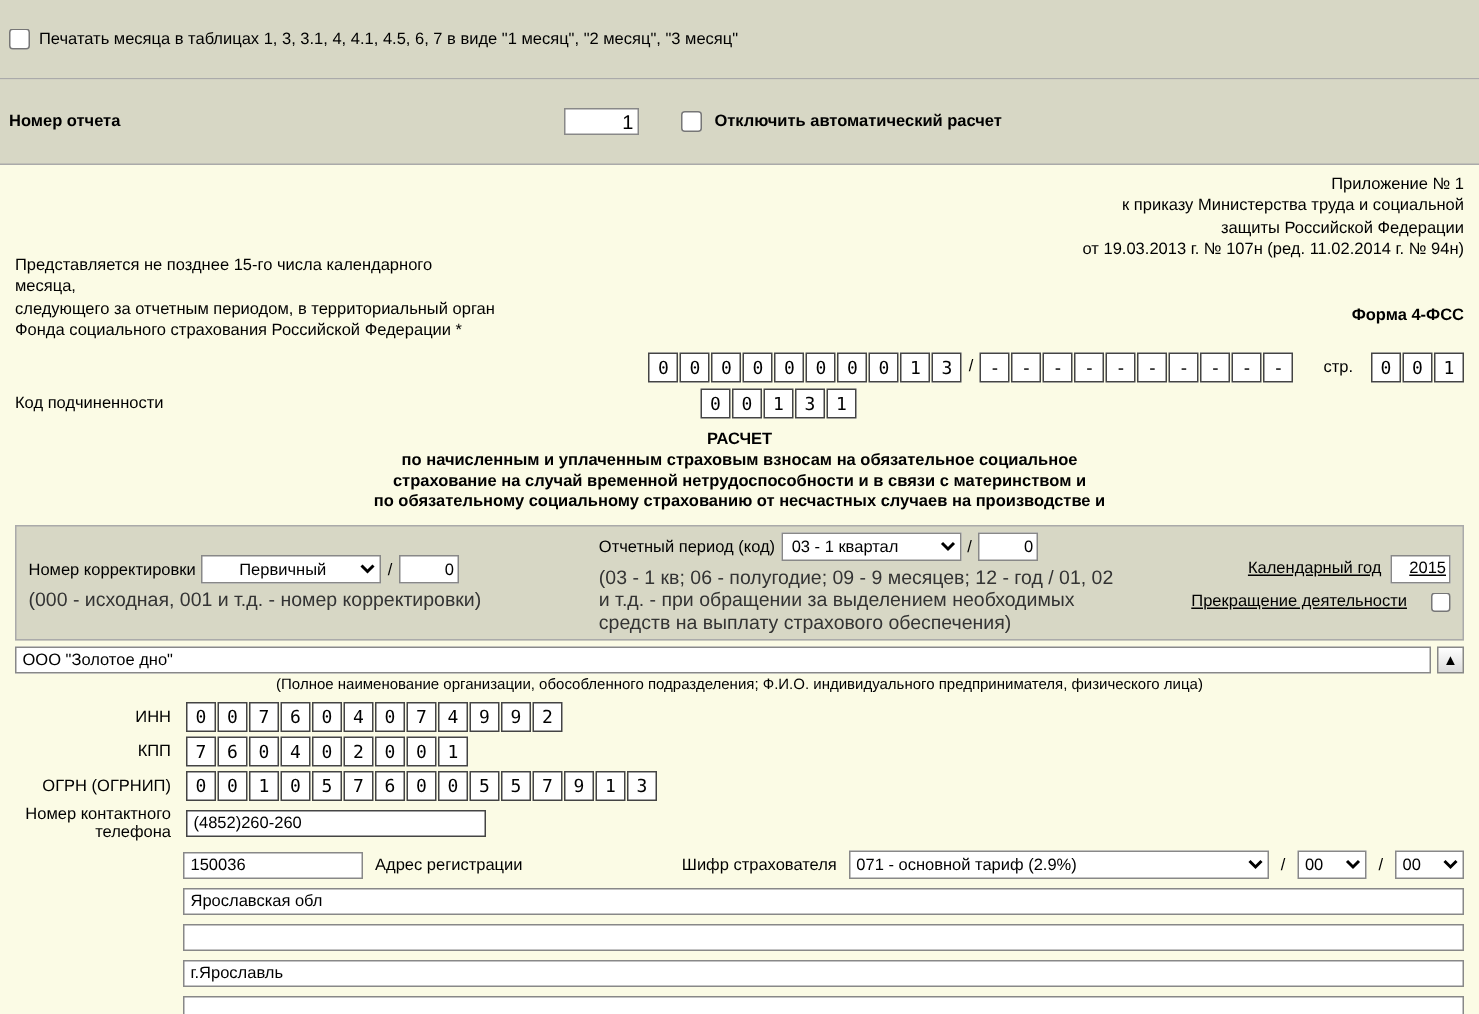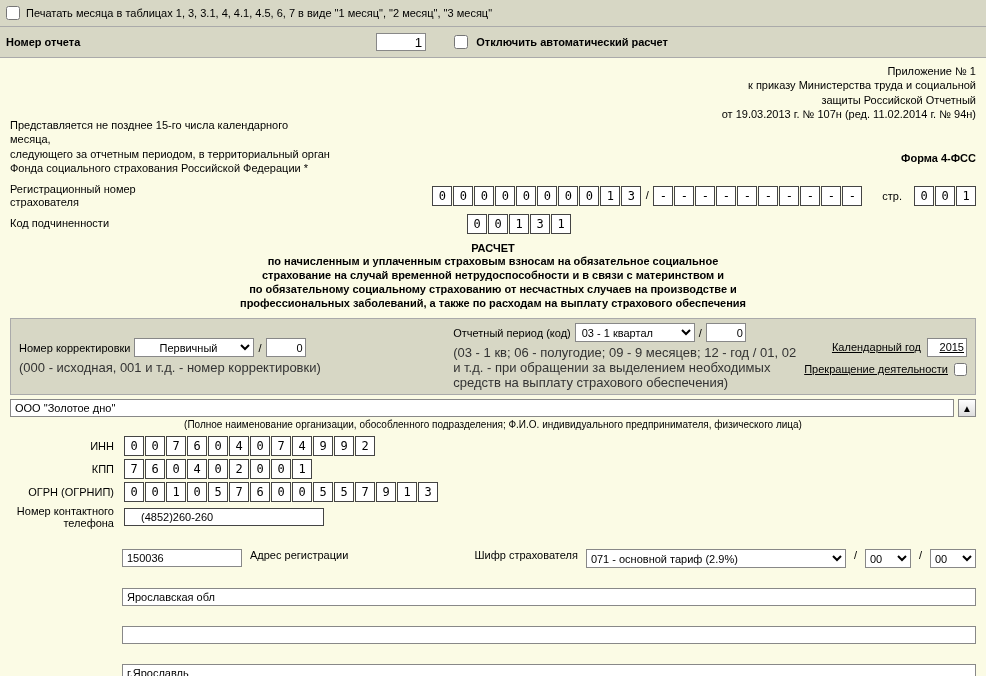--- a/index.html
+++ b/index.html
@@ -1,17 +1,17 @@
 <!DOCTYPE html>
 <html><head>
 <meta charset="utf-8">
 <style>
   * { box-sizing: border-box; margin: 0; padding: 0; }
   body { font-family: Arial, sans-serif; font-size: 11px; background: #fbfbe5; width: 986px; }
-  .bar { background: #d7d7c5; padding: 6px 6px; display: flex; align-items: center; gap: 6px; border-bottom: 1px solid #aaa; }
+  .bar { background: #d7d7c5; padding: 19px 6px; display: flex; align-items: center; gap: 6px; border-bottom: 1px solid #aaa; }
   .bar input[type="checkbox"] { width: 14px; height: 14px; }
   .bar-row2 { display: flex; align-items: center; gap: 8px; }
   .bar-row2 .label { font-weight: bold; }
   .bar-row2 input[type="text"] { width: 50px; height: 18px; text-align: right; padding: 0 3px; border: 1px solid #888; background: #fff; }
   .main { padding: 6px 10px 4px 10px; }
   .header-area { display: flex; justify-content: space-between; margin-bottom: 8px; }
   .header-left { font-size: 11px; line-height: 1.3; max-width: 320px; }
   .header-right { text-align: right; font-size: 11px; line-height: 1.3; }
   .header-right .form-name { font-weight: bold; margin-top: 30px; }
   .reg-row { display: flex; align-items: center; margin: 4px 0; gap: 12px; }
@@ -32,23 +32,23 @@
   .org-row { display: flex; align-items: center; gap: 4px; margin-top: 4px; }
   .org-row input[type="text"] { flex: 1; height: 18px; border: 1px solid #888; background: #fff; padding: 0 4px; font-size: 11px; }
   .org-row button.drop { width: 18px; height: 18px; border: 1px solid #888; background: linear-gradient(#fff,#ddd); font-size: 10px; }
   .org-hint { text-align: center; font-size: 10px; margin-top: 2px; }
   .codes { margin-top: 6px; }
   .code-row { display: flex; align-items: center; margin: 3px 0; gap: 6px; }
   .code-row .lbl2 { width: 108px; text-align: right; padding-right: 4px; }
   .code-row .cell { width: 20px; height: 20px; border: 1px solid #444; background: #fff; text-align: center; line-height: 18px; font-family: monospace; }
   .phone-row { display: flex; align-items: center; gap: 6px; margin: 3px 0; }
   .phone-row .lbl2 { width: 108px; text-align: right; padding-right: 4px; }
-  .phone-row input[type="text"] { width: 200px; height: 18px; border: 1px solid #444; background: #fff; padding: 0 16px; font-size: 11px; }
+  .phone-row input[type="text"] { width: 200px; height: 18px; border: 1px solid #444; background: #fff; padding: 0 4px; font-size: 11px; }
   .addr-block { margin-top: 6px; }
-  .addr-row { display: flex; align-items: flex-start; gap: 8px; margin: 20px 0; }
+  .addr-row { display: flex; align-items: center; gap: 8px; margin: 6px 0; }
   .addr-row input[type="text"] { height: 18px; border: 1px solid #888; background: #fff; padding: 0 4px; font-size: 11px; }
   .addr-row .fill { flex: 1; }
   .addr-row .lbl3 { font-size: 11px; }
   .addr-row select { height: 19px; border: 1px solid #888; background: #fff; font-size: 11px; }
   .addr-indent { margin-left: 112px; }
 </style>
 </head>
 <body>
 
 <div class="bar">
@@ -68,28 +68,27 @@
 
   <div class="header-area">
     <div class="header-left" style="margin-top:54px;">
       <div>Представляется не позднее 15-го числа календарного месяца,</div>
       <div>следующего за отчетным периодом, в территориальный орган</div>
       <div>Фонда социального страхования Российской Федерации *</div>
     </div>
     <div class="header-right">
       <div>Приложение № 1</div>
       <div>к приказу Министерства труда и социальной</div>
-      <div>защиты Российской Отчетный</div>
+      <div>защиты Российской Федерации</div>
       <div>от 19.03.2013 г. № 107н (ред. 11.02.2014 г. № 94н)</div>
       <div class="form-name">Форма 4-ФСС</div>
     </div>
   </div>
 
   <div class="reg-row">
-    <div class="lbl">Регистрационный номер страхователя</div>
     <div style="flex:1"></div>
     <div class="cells" id="regno">
         <div class="cell">0</div>
         <div class="cell">0</div>
         <div class="cell">0</div>
         <div class="cell">0</div>
         <div class="cell">0</div>
         <div class="cell">0</div>
         <div class="cell">0</div>
         <div class="cell">0</div>
@@ -124,21 +123,20 @@
         <div class="cell">3</div>
         <div class="cell">1</div>
       </div>
   </div>
 
   <div class="title-block">
     <div class="t1">РАСЧЕТ</div>
     <div>по начисленным и уплаченным страховым взносам на обязательное социальное</div>
     <div>страхование на случай временной нетрудоспособности и в связи с материнством и</div>
     <div>по обязательному социальному страхованию от несчастных случаев на производстве и</div>
-    <div>профессиональных заболеваний, а также по расходам на выплату страхового обеспечения</div>
   </div>
 
   <div class="ctl-bar">
     <div class="ctl-top">
       <div>
         <div style="display:flex; align-items:center; gap:4px;">
           <span>Номер корректировки</span>
           <select style="width:120px;text-align:center;"><option>Первичный</option></select>
           <span>/</span>
           <input class="num" type="text" value="0" style="">
@@ -157,21 +155,21 @@
           <div>(03 - 1 кв; 06 - полугодие; 09 - 9 месяцев; 12 - год / 01, 02</div>
           <div>и т.д. - при обращении за выделением необходимых</div>
           <div>средств на выплату страхового обеспечения)</div>
         </div>
       </div>
       <div class="ctl-right">
         <div style="display:flex; align-items:center; justify-content:flex-end; gap:6px;">
           <span>Календарный год</span>
           <input class="year" type="text" value="2015" style="">
         </div>
-        <div style="display:flex; align-items:center; justify-content:flex-end; gap:6px; margin-top:6px;">
+        <div style="display:flex; align-items:center; justify-content:flex-end; gap:16px; margin-top:6px;margin-left:44px;">
           <span>Прекращение деятельности</span>
           <input type="checkbox" style="">
         </div>
       </div>
     </div>
   </div>
 
   <div class="org-row">
     <input type="text" value="ООО &quot;Золотое дно&quot;" style="">
     <button class="drop">▲</button>
@@ -235,21 +233,21 @@
         <input type="text" value="(4852)260-260" style="">
       </div>
   </div>
 
   <div class="addr-block">
     <div class="addr-row addr-indent">
       <input type="text" style="width: 120px;" value="150036">
       <span class="lbl3">Адрес регистрации</span>
       <span style="flex:1"></span>
       <span class="lbl3">Шифр страхователя</span>
-      <select style="width:260px;"><option>071 - основной тариф (2.9%)</option></select>
+      <select style="width:280px;"><option>071 - основной тариф (2.9%)</option></select>
       <span>/</span>
       <select style="width:46px;"><option>00</option></select>
       <span>/</span>
       <select style="width:46px;"><option>00</option></select>
     </div>
     <div class="addr-row addr-indent">
         <input type="text" class="fill" value="Ярославская обл" style="">
       </div>
     <div class="addr-row addr-indent">
         <input type="text" class="fill" value="" style="">

